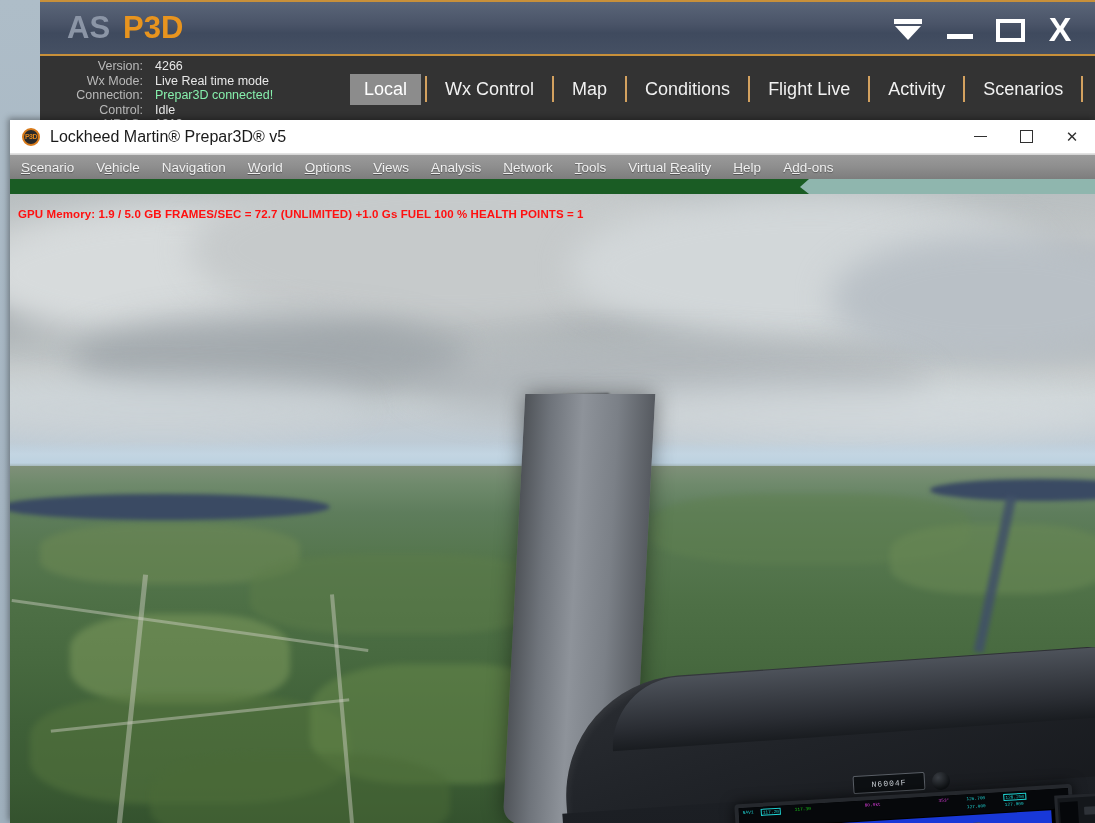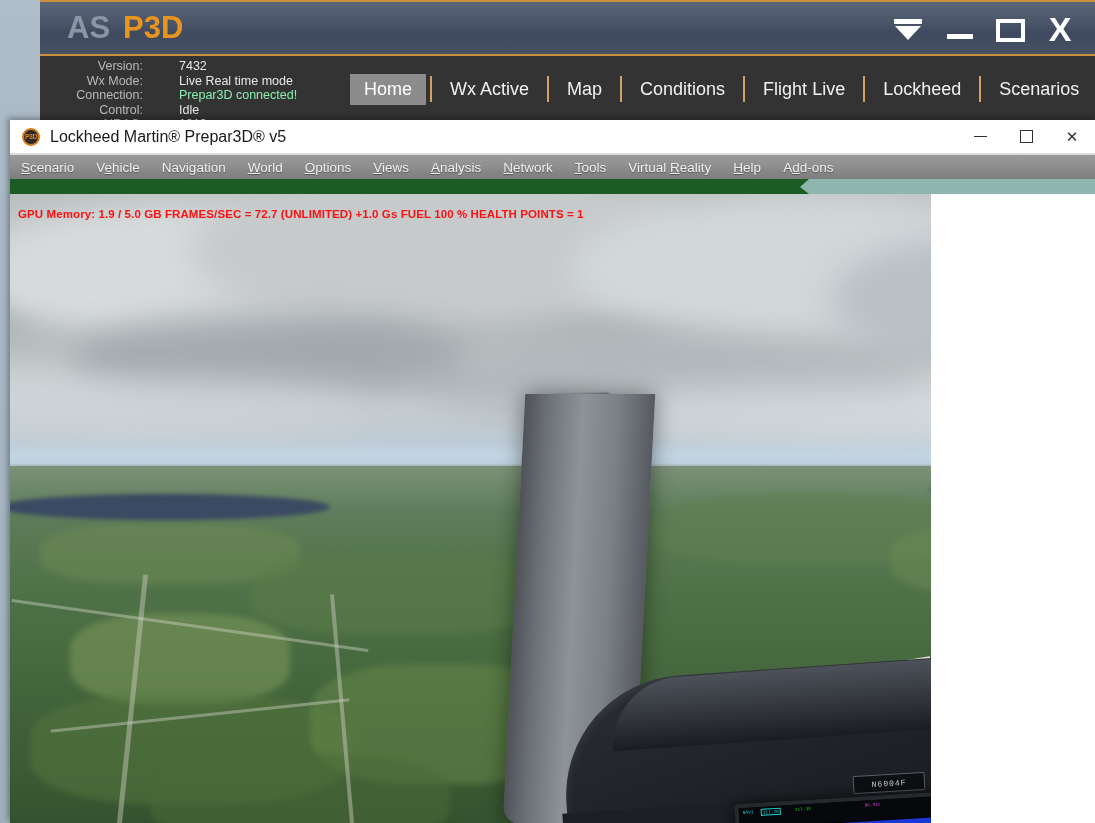--- a/index.html
+++ b/index.html
@@ -66,21 +66,21 @@
     width: 34px; height: 38px; color: #fff; font-size: 34px; font-weight: bold; line-height: 38px;
     text-align:center; font-family:"Liberation Sans",sans-serif;
   }
 
   
   .as-body { position: relative; height: 67px; background: #333333; }
   .as-status {
     position: absolute; left: 0px; top: 3px; width: 275px;
     font-size: 12.5px; line-height: 14.6px;
   }
-  .as-status .row { display: flex; gap: 24px; }
+  .as-status .row { display: flex; }
   .as-status .lbl { width: 103px; text-align: right; color: #b9b9b9; padding-right: 12px; }
   .as-status .val { color: #e8e8e8; }
   .as-status .val.green { color: #86efac; }
 
   .as-nav {
     position: absolute; left: 310px; top: 14px;
     display: flex; align-items: center; height: 38px;
   }
   .as-nav .tab {
     color: #f1f1f1; font-size: 18px; padding: 5px 14px; cursor: pointer; white-space: nowrap;
@@ -147,21 +147,21 @@
     font-family: "Liberation Sans", sans-serif;
   }
   .gpu-text {
     position: absolute; left: 8px; top: 14px;
     color: #ff1010; font-size: 11.5px; font-weight: bold; white-space: nowrap;
     letter-spacing: .1px; z-index: 4;
   }
 
   
   .sim {
-    position: relative; width: 921px; height: 630px; overflow: hidden;
+    position: relative; width: 1085px; height: 630px; overflow: hidden;
     background: #6f7d66;
   }
   
   .sky {
     position: absolute; left:0; top:0; width:100%; height:268px;
     background:
       linear-gradient(180deg,
         #b9bfc1 0%, #c2c6c7 16%, #b0b5b8 30%,
         #9ea4a8 44%, #b5bbbd 56%, #c6cbcc 66%,
         #cdd4d6 76%, #c3ccd2 86%, #bdcbd6 94%, #b5c7d6 100%);
@@ -289,52 +289,52 @@
           </div>
         <div class="as-winbtn ico-close">X</div>
       </div>
     </div>
 
     <div class="as-body">
 
       <div class="as-status">
         <div class="row">
           <div class="lbl">Version:</div>
-          <div class="val">7432</div>
+          <div class="val">4266</div>
         </div>
         <div class="row">
           <div class="lbl">Wx Mode:</div>
           <div class="val">Live Real time mode</div>
         </div>
         <div class="row">
           <div class="lbl">Connection:</div>
           <div class="val green">Prepar3D connected!</div>
         </div>
         <div class="row">
           <div class="lbl">Control:</div>
           <div class="val">Idle</div>
         </div>
         <div class="row">
           <div class="lbl">AIRAC:</div>
           <div class="val">1913</div>
         </div>
       </div>
 
       <div class="as-nav">
-        <div class="tab active">Home</div>
-        <div class="sep"></div>
-        <div class="tab">Wx Active</div>
+        <div class="tab active">Local</div>
+        <div class="sep"></div>
+        <div class="tab">Wx Control</div>
         <div class="sep"></div>
         <div class="tab">Map</div>
         <div class="sep"></div>
         <div class="tab">Conditions</div>
         <div class="sep"></div>
         <div class="tab">Flight Live</div>
         <div class="sep"></div>
-        <div class="tab">Lockheed</div>
+        <div class="tab">Activity</div>
         <div class="sep"></div>
         <div class="tab">Scenarios</div>
         <div class="sep"></div>
 
       </div>
 
     </div>
   </div>
 
   <div class="p3d-window">

